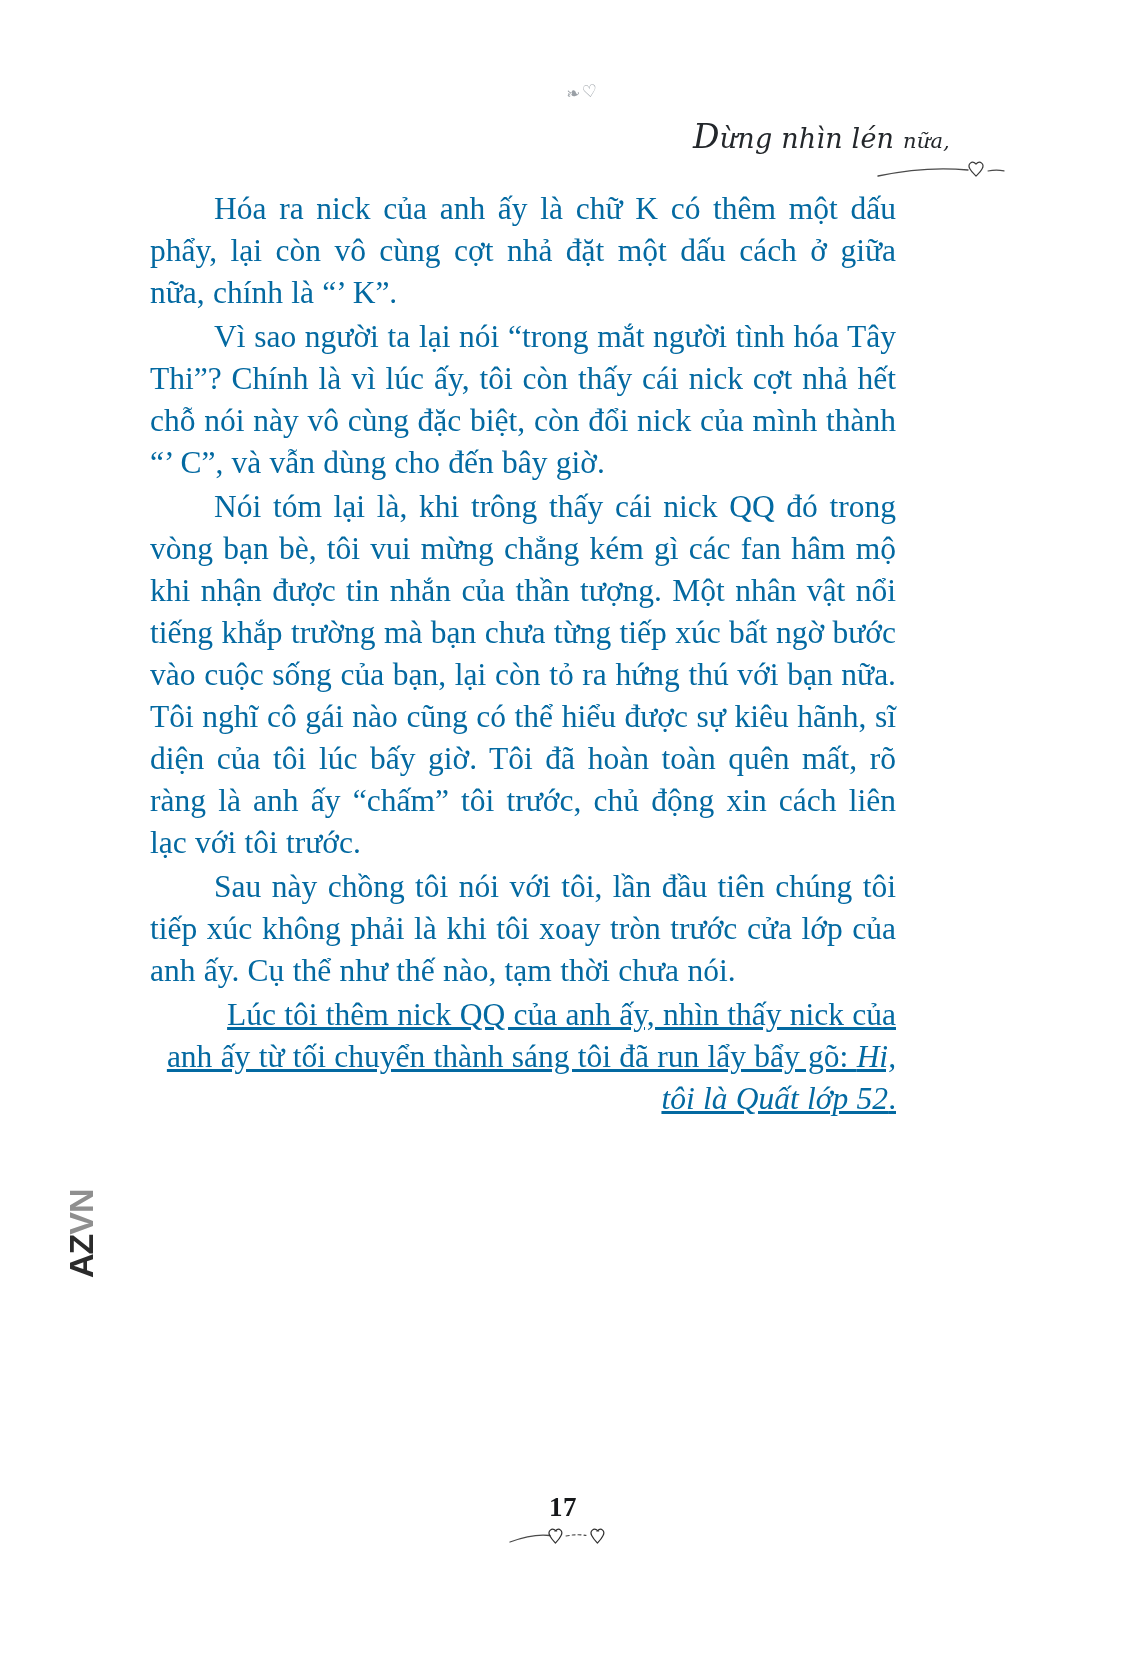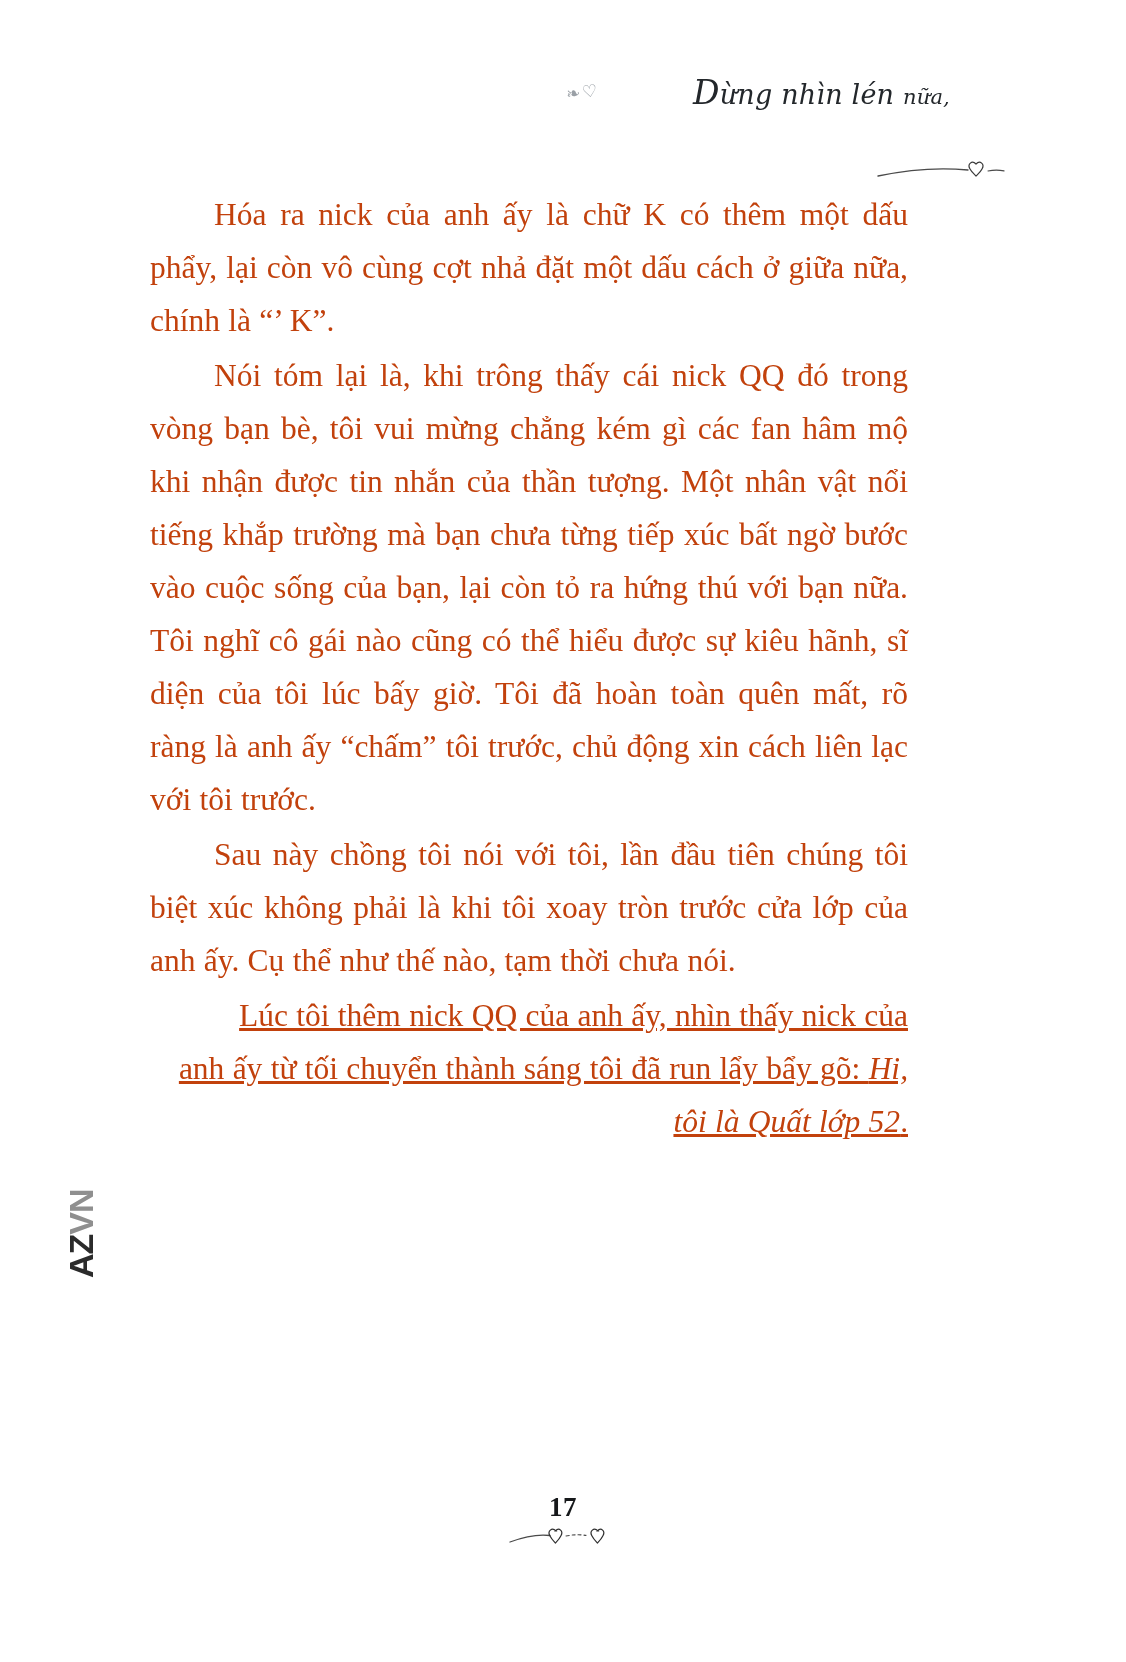--- a/index.html
+++ b/index.html
@@ -30,20 +30,21 @@
     width: 470px;
     height: 100px;
     text-align: right;
   }
   .rh-line {
     font-family: "DejaVu Serif", "Liberation Serif", serif;
     font-style: italic;
     color: #23272b;
     white-space: nowrap;
     letter-spacing: .2px;
+    margin-top: 44px;
   }
   .rh-line1 {
     font-size: 27px;
     line-height: 30px;
     padding-right: 58px;
   }
   .rh-line1 .big {
     font-size: 33px;
   }
   .rh-line1 .small {
@@ -73,26 +74,26 @@
 
   
   .content {
     position: absolute;
     left: 150px;
     top: 188px;
     width: 758px;
   }
   .para {
     font-size: 31.5px;
-    line-height: 53px;
+    line-height: 42px;
     text-align: justify;
     text-justify: inter-word;
-    margin: 0 0 2px 0;
+    margin: 0 12px 2px 0;
     text-indent: 64px;
-    color: #c2410c;
+    color: #0369a1;
     word-spacing: .4px;
   }
   .para.last-of-block {
     text-align: right;
     text-decoration: underline;
   }
   .para em {
     font-style: italic;
   }
 
@@ -159,22 +160,23 @@
 
     <svg class="rh-swash" viewBox="0 0 130 26">
       <path d="M2 18 C 35 11, 62 9, 92 12" stroke="#4a4a4a" stroke-width="1.3" fill="none" stroke-linecap="round"></path>
       <path d="M100 6 c -4 -4 -9 0 -6 5 c 1.6 3 4 5 6 7 c 2 -2 4.5 -4 6 -7 c 3 -5 -2 -9 -6 -5 z" stroke="#3a3a3a" stroke-width="1.2" fill="none"></path>
       <path d="M112 13 c 5 -1 11 -1 16 -0.2" stroke="#4a4a4a" stroke-width="1.2" fill="none" stroke-linecap="round"></path>
     </svg>
   </div>
 
   <div class="content">
     <p class="para">Hóa ra nick của anh ấy là chữ K có thêm một dấu phẩy, lại còn vô cùng cợt nhả đặt một dấu cách ở giữa nữa, chính là “’ K”.</p>
+    <p class="para">Vì sao người ta lại nói “trong mắt người tình hóa Tây Thi”? Chính là vì lúc ấy, tôi còn thấy cái nick cợt nhả hết chỗ nói này vô cùng đặc biệt, còn đổi nick của mình thành “’ C”, và vẫn dùng cho đến bây giờ.</p>
     <p class="para">Nói tóm lại là, khi trông thấy cái nick QQ đó trong vòng bạn bè, tôi vui mừng chẳng kém gì các fan hâm mộ khi nhận được tin nhắn của thần tượng. Một nhân vật nổi tiếng khắp trường mà bạn chưa từng tiếp xúc bất ngờ bước vào cuộc sống của bạn, lại còn tỏ ra hứng thú với bạn nữa. Tôi nghĩ cô gái nào cũng có thể hiểu được sự kiêu hãnh, sĩ diện của tôi lúc bấy giờ. Tôi đã hoàn toàn quên mất, rõ ràng là anh ấy “chấm” tôi trước, chủ động xin cách liên lạc với tôi trước.</p>
-    <p class="para">Sau này chồng tôi nói với tôi, lần đầu tiên chúng tôi biệt xúc không phải là khi tôi xoay tròn trước cửa lớp của anh ấy. Cụ thể như thế nào, tạm thời chưa nói.</p>
+    <p class="para">Sau này chồng tôi nói với tôi, lần đầu tiên chúng tôi tiếp xúc không phải là khi tôi xoay tròn trước cửa lớp của anh ấy. Cụ thể như thế nào, tạm thời chưa nói.</p>
 
     <p class="para last-of-block"><span>Lúc tôi thêm nick QQ của anh ấy, nhìn thấy nick của anh ấy từ tối chuyển thành sáng tôi đã run lẩy bẩy gõ: </span><em>Hi, tôi là Quất lớp 52</em><span>.</span></p>
 
 
   </div>
 
   <div class="spine-logo">
     <div class="spine-logo-inner">
       <span class="c1">AZ</span><span class="c2">VN</span>
     </div>

